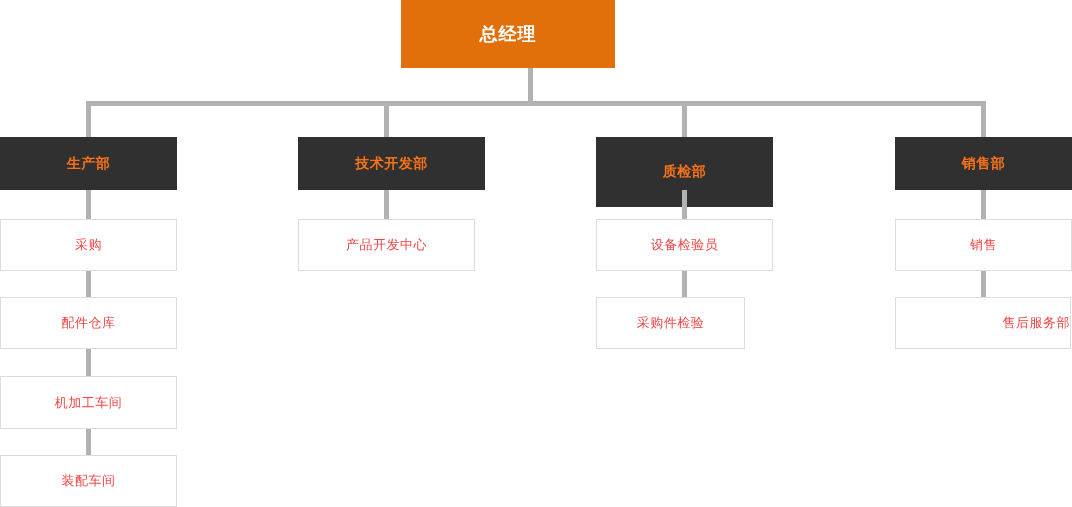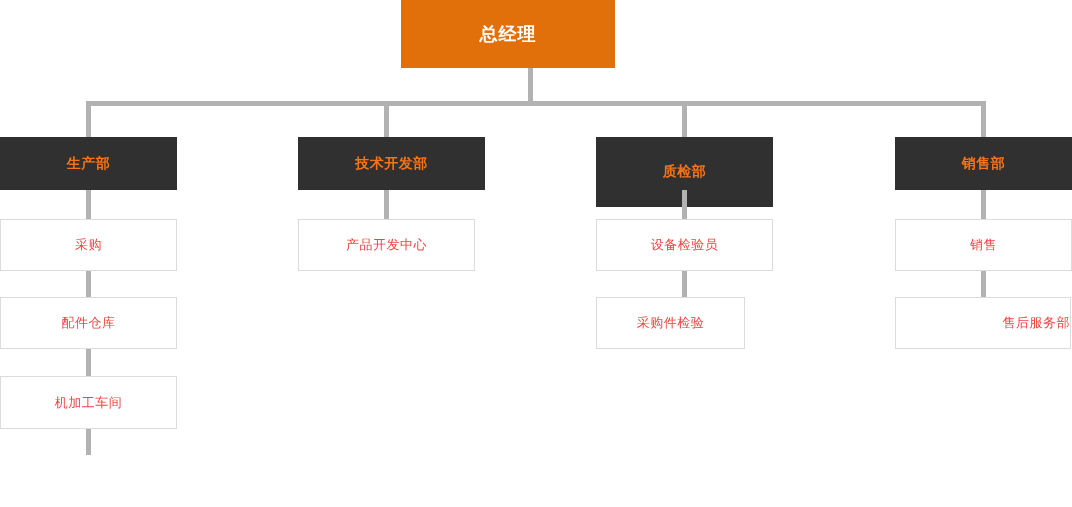--- a/index.html
+++ b/index.html
@@ -88,20 +88,23 @@
   <div class="node node-unit" style="left:0px; top:297px; width:177px; height:52px;">
     <span>配件仓库</span>
   </div>
 
   <div class="conn conn-v" style="left:86px; top:349px; height:27px;"></div>
   <div class="node node-unit" style="left:0px; top:376px; width:177px; height:53px;">
     <span>机加工车间</span>
   </div>
 
   <div class="conn conn-v" style="left:86px; top:429px; height:26px;"></div>
+  <div class="node node-unit" style="left:0px; top:455px; width:177px; height:52px;">
+    <span>装配车间</span>
+  </div>
 
   <div class="node node-dept" style="left:298px; top:137px; width:187px; height:53px;">
     <span>技术开发部</span>
   </div>
 
   <div class="conn conn-v" style="left:384px; top:190px; height:29px;"></div>
   <div class="node node-unit" style="left:298px; top:219px; width:177px; height:52px;">
     <span>产品开发中心</span>
   </div>
 

